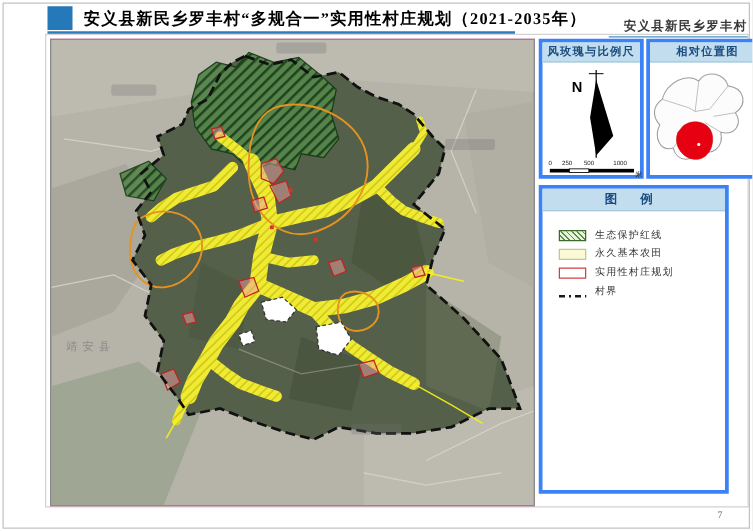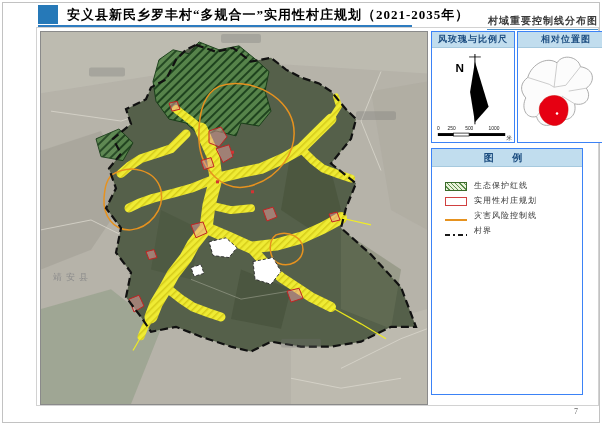--- a/index.html
+++ b/index.html
@@ -18,21 +18,21 @@
   .sheet-name{position:absolute;left:460px;top:14px;width:138px;text-align:right;font-size:10px;
         font-weight:bold;color:#3a3a3a;letter-spacing:1px;}
   .sheet-underline{position:absolute;left:487px;top:29px;width:111px;height:1px;background:#4a90c4;}
 
   
   .map-wrap{position:absolute;left:40px;top:31px;width:386px;height:372px;border:1px solid #8a8a8a;
         background:#ec4899;}
   .map-wrap svg{display:block;}
 
   
-  .panel{position:absolute;border:1px solid #3b82f6;background:#fff;box-sizing:border-box;}
+  .panel{position:absolute;border:3px solid #3b82f6;background:#fff;box-sizing:border-box;}
   .panel-hd{height:15px;line-height:15px;background:#c1ddee;border-bottom:1px solid #a6c9de;
         text-align:center;font-size:9px;font-weight:bold;color:#1c4d80;letter-spacing:1px;
         font-family:"Liberation Serif",serif;}
   #box-compass{left:431px;top:31px;width:84px;height:112px;}
   #box-location{left:517px;top:31px;width:98px;height:112px;}
   #box-legend{left:431px;top:148px;width:152px;height:247px;}
   #box-legend .panel-hd{height:17px;line-height:17px;font-size:10px;letter-spacing:8px;}
 
   .legend-body{padding:9px 0 0 13px;}
   .lg-row{display:flex;align-items:flex-end;height:15px;}
@@ -51,21 +51,21 @@
 </head>
 <body>
 
 <div id="page">
   <div class="outer-border"></div>
   <div class="inner-frame"></div>
 
   <div class="title-square"></div>
   <div class="page-title">安义县新民乡罗丰村“多规合一”实用性村庄规划（2021-2035年）</div>
   <div class="title-underline"></div>
-  <div class="sheet-name">村域重要控制线分布图</div>
+  <div class="sheet-name">安义县新民乡罗丰村</div>
   <div class="sheet-underline"></div>
 
   <div class="map-wrap">
     <svg width="386" height="372" viewBox="0 0 386 376" preserveAspectRatio="none">
       <defs>
         <pattern id="hg" width="6" height="6" patternUnits="userSpaceOnUse" patternTransform="rotate(45)">
           <rect width="6" height="6" fill="#57854b"></rect>
           <line x1="1" y1="0" x2="1" y2="6" stroke="#1c421c" stroke-width="2"></line>
         </pattern>
         <pattern id="hy" width="5" height="5" patternUnits="userSpaceOnUse" patternTransform="rotate(45)">
@@ -213,28 +213,28 @@
   </div>
 
   <div class="panel" id="box-legend">
     <div class="panel-hd">图 例</div>
     <div class="legend-body">
       <div class="lg-row">
         <span class="sw sw-eco"></span>
         <span class="lg-label">生态保护红线</span>
       </div>
       <div class="lg-row">
+        <span class="sw sw-farm"></span>
+        <span class="lg-label">永久基本农田</span>
+      </div>
+      <div class="lg-row">
         <span class="sw sw-village"></span>
         <span class="lg-label">实用性村庄规划</span>
       </div>
       <div class="lg-row">
-        <span class="sw sw-line"></span>
-        <span class="lg-label">灾害风险控制线</span>
-      </div>
-      <div class="lg-row">
         <span class="sw sw-dashdot"></span>
         <span class="lg-label">村界</span>
       </div>
     </div>
   </div>
 
   <div class="page-num">7</div>
 </div>
 
 </body></html>

